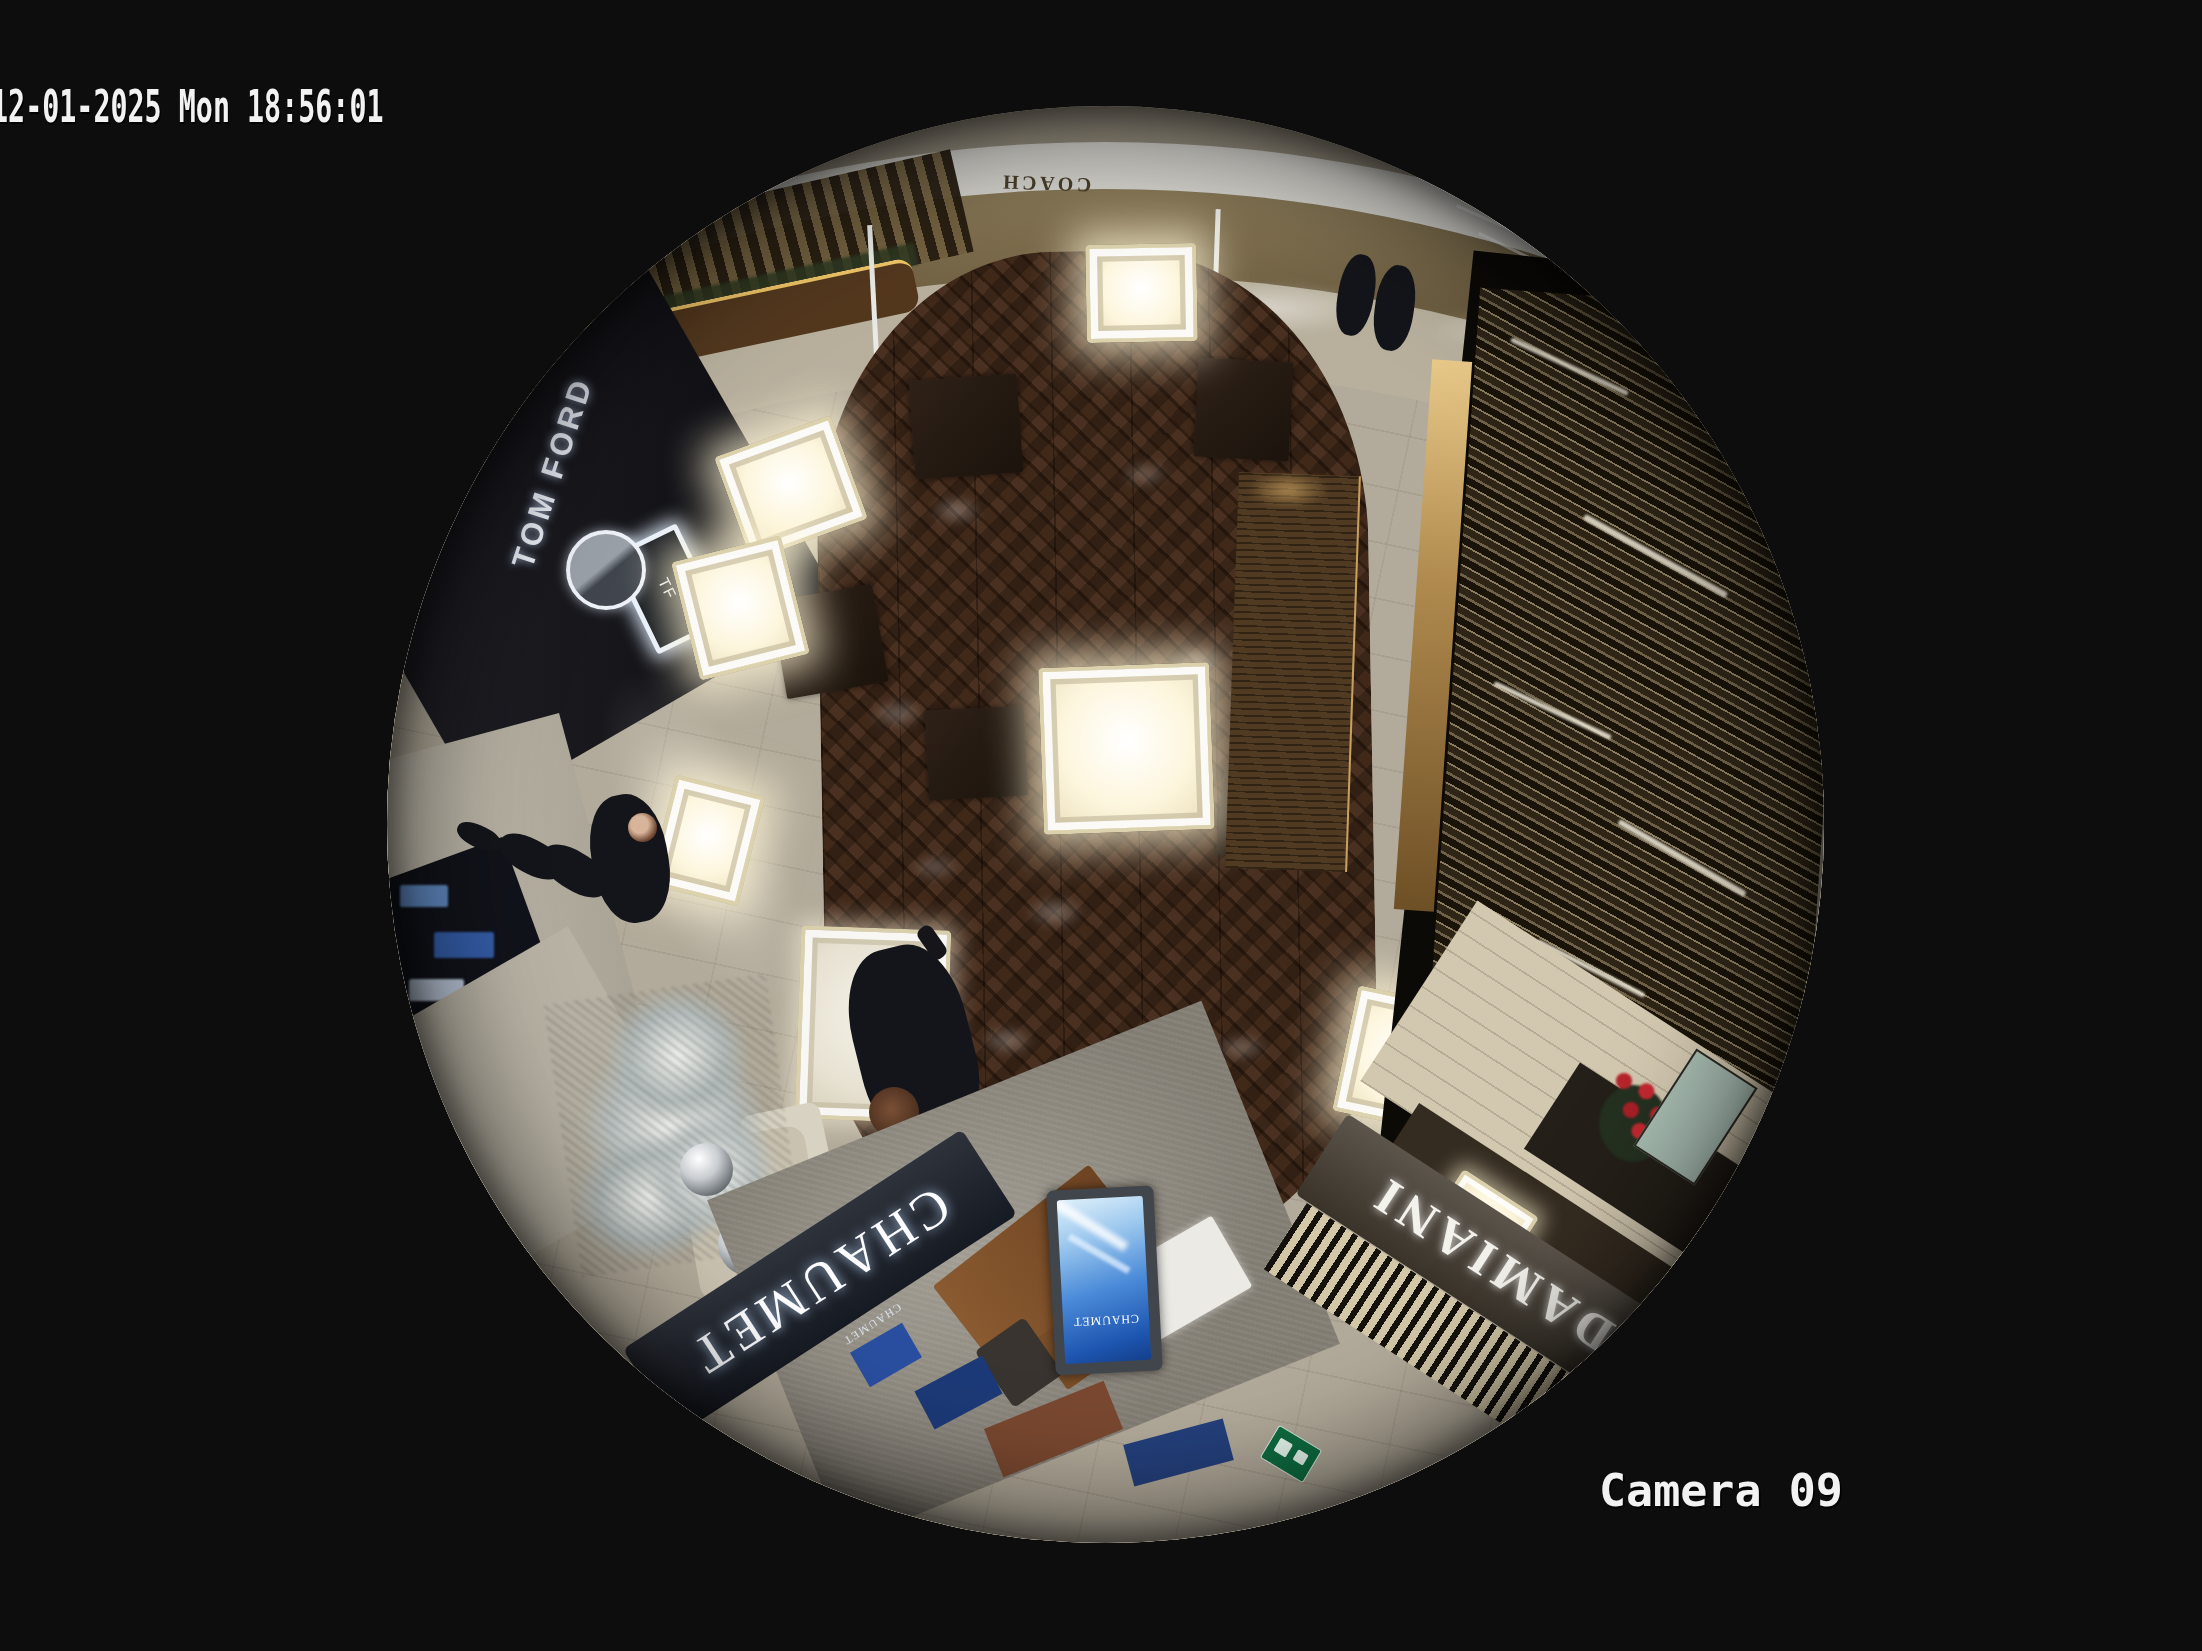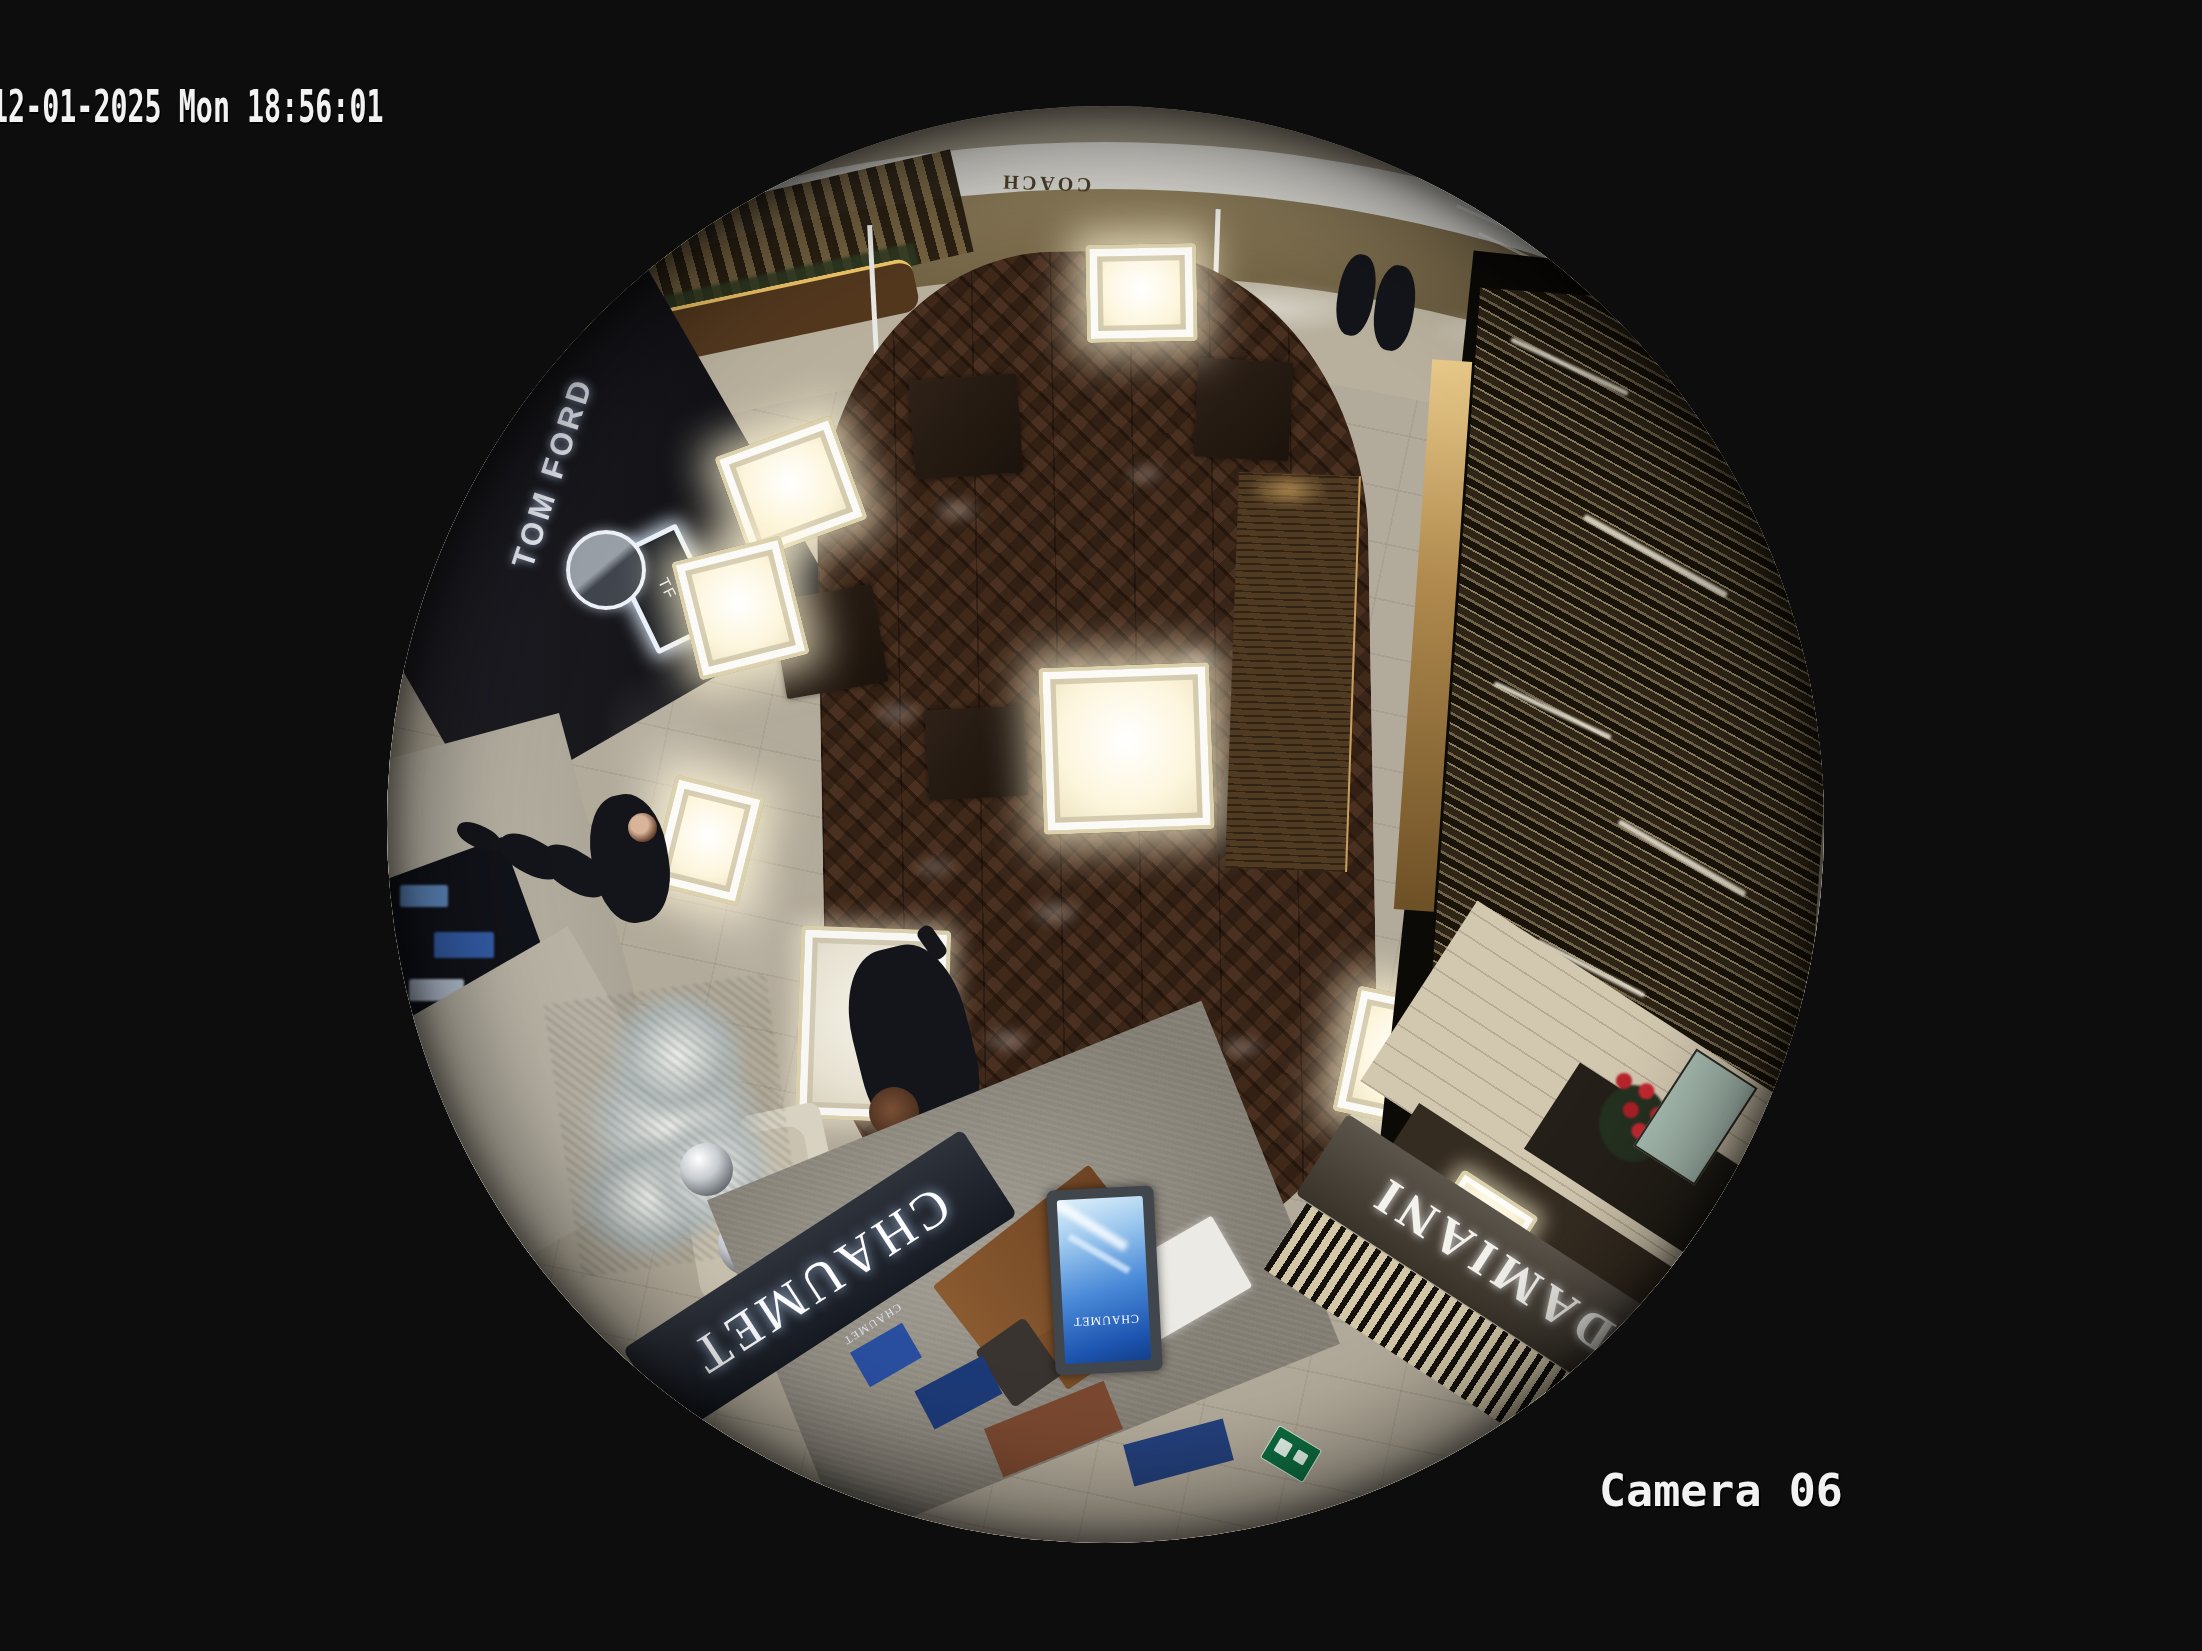--- a/index.html
+++ b/index.html
@@ -252,16 +252,16 @@
                 background:repeating-linear-gradient(90deg,#0d0a07 0 6px,#d5c9a9 6px 13.8px);"></div>
 
     <div class="a" style="left:879px;top:1329px;width:48px;height:36px;transform:rotate(31deg);
                 background:#0e6e41;border:1.7px solid #dff0e6;border-radius:2.6px;">
       <div class="a" style="left:6.9px;top:8.6px;width:13.8px;height:15.5px;background:#eafaf0;border-radius:1.7px;"></div>
       <div class="a" style="left:27.5px;top:10.3px;width:12px;height:12px;background:#eafaf0;border-radius:1.7px;"></div>
     </div>
 
   </div>
 
-  <div class="osd cam">Camera 06</div>
+  <div class="osd cam">Camera 09</div>
 
 </div>
 
 
 </body></html>

